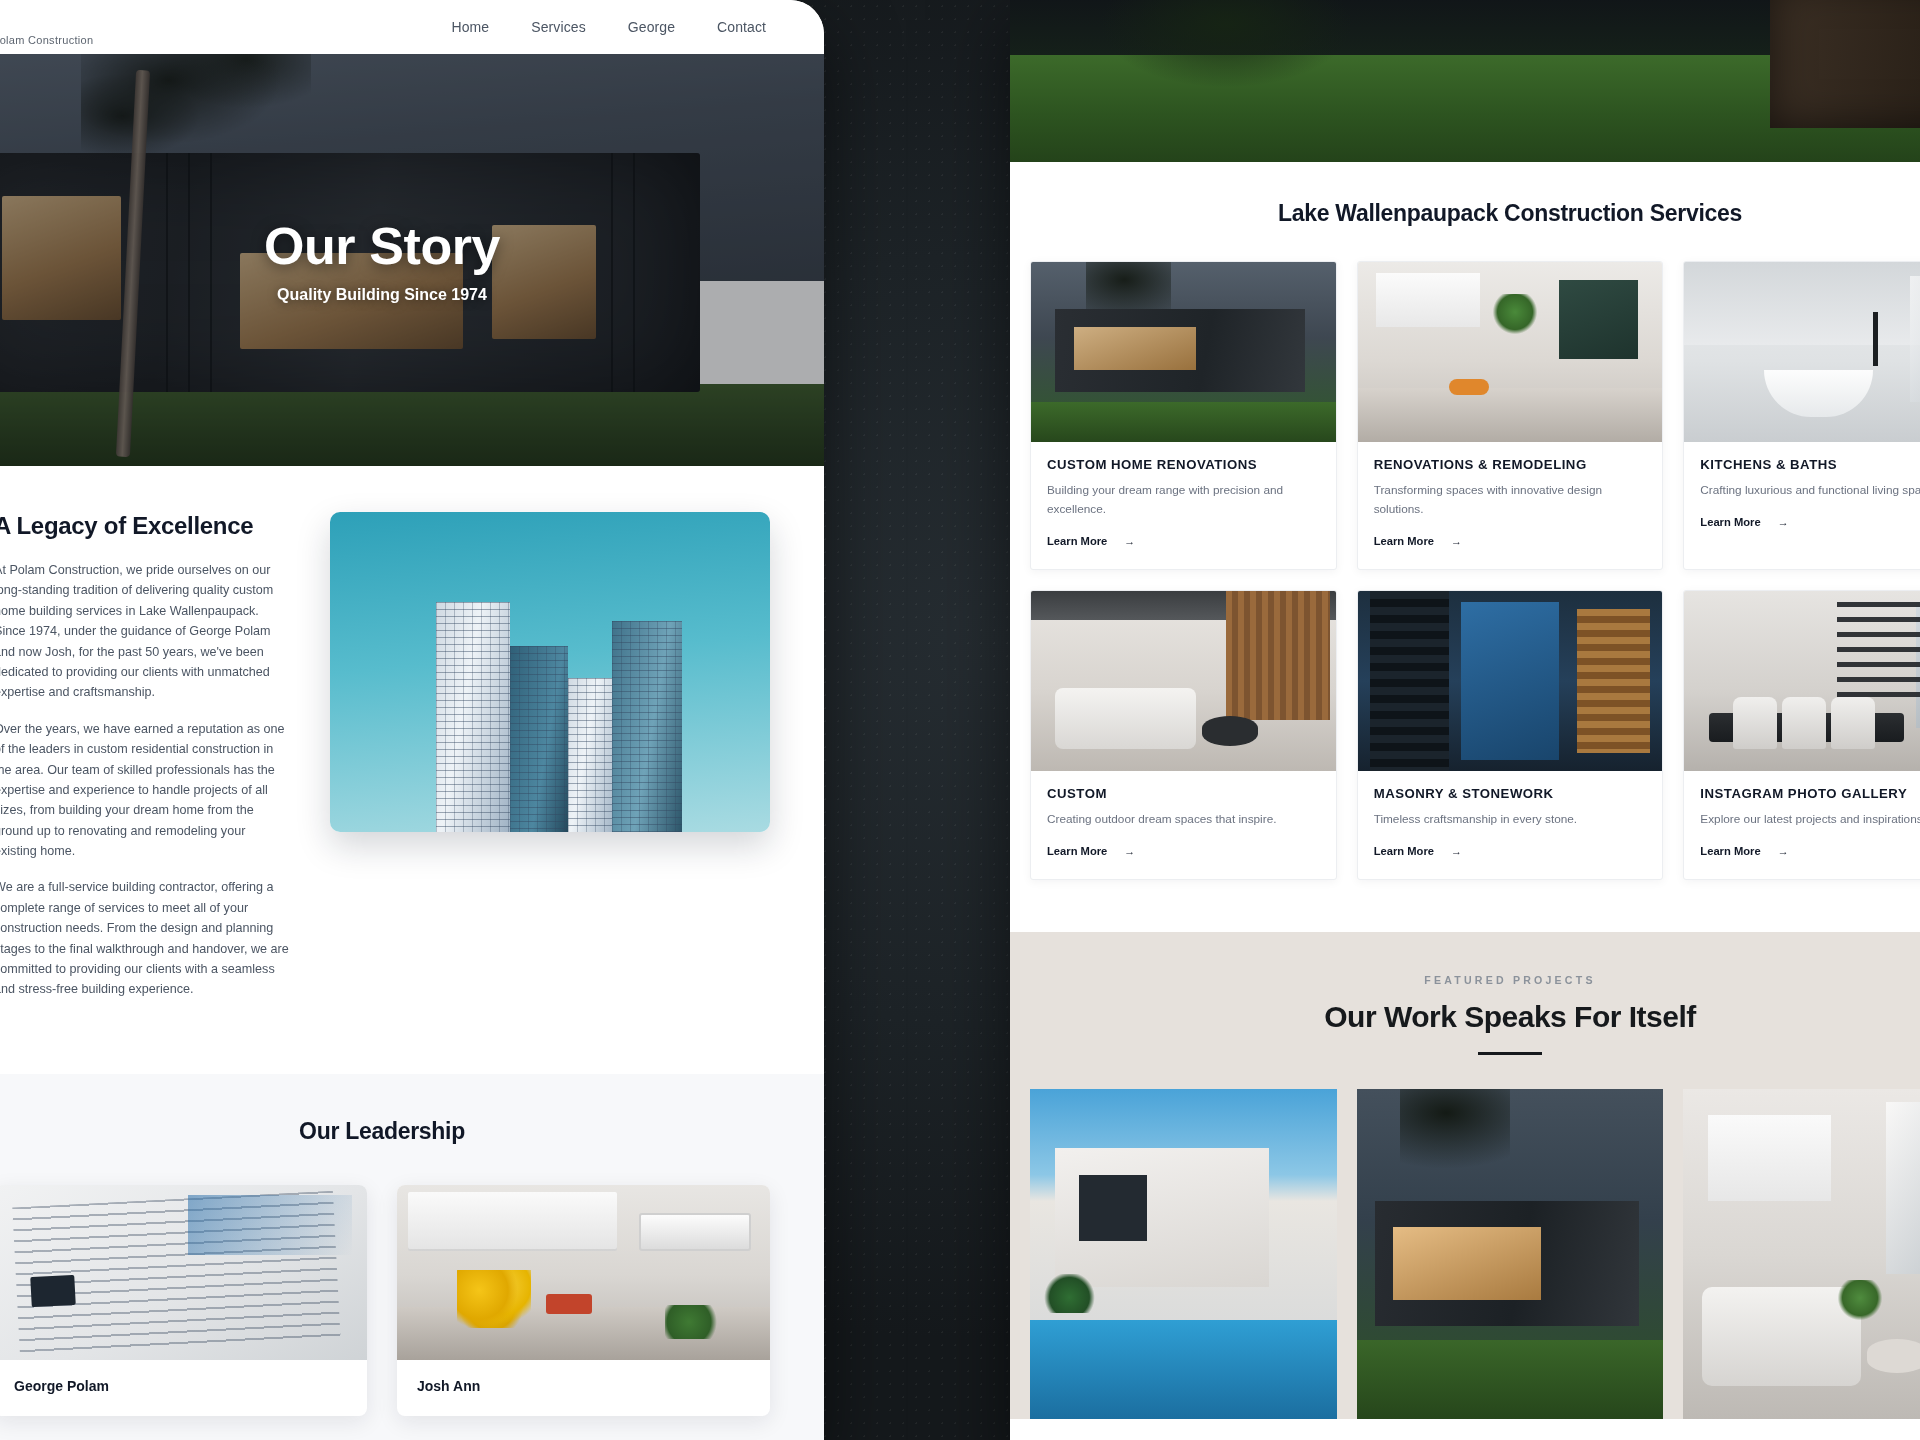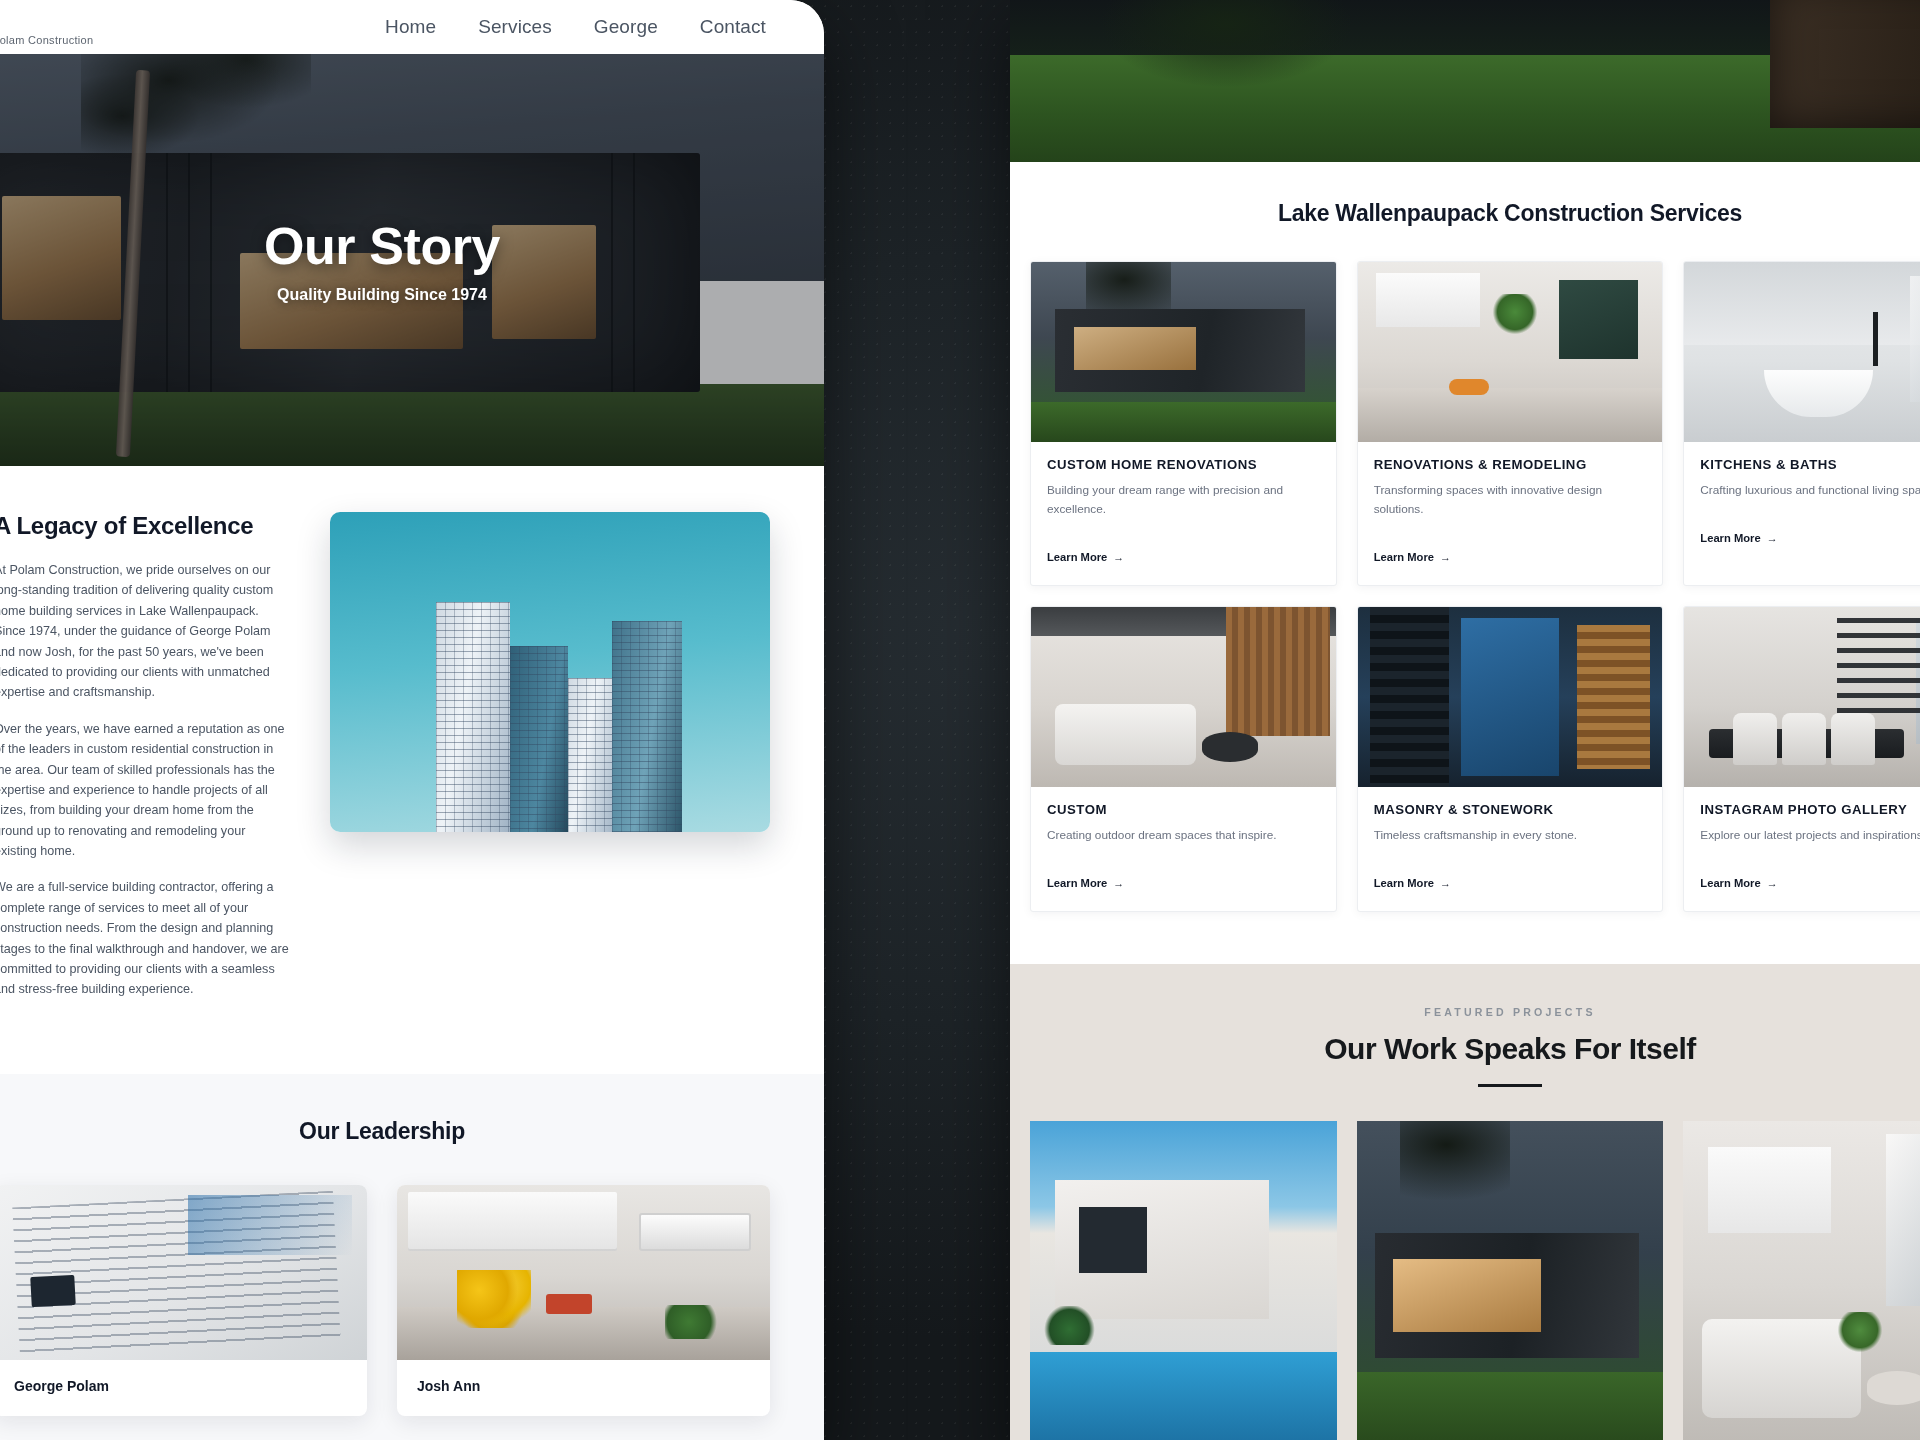--- a/index.html
+++ b/index.html
@@ -30,21 +30,21 @@
   }
   .nav-bar{
     height:54px; background:#fff; display:flex; align-items:center;
     justify-content:flex-end; padding:0 36px; position:relative;
   }
   .brand{
     position:absolute; left:52px; top:34px; font-size:11px; color:#5d6570;
     letter-spacing:.3px; white-space:nowrap;
   }
   .nav-links{ display:flex; gap:42px; margin-right:22px; }
-  .nav-links a{ font-size:19px; color:#4b5563; text-decoration:none; letter-spacing:.1px; }
+  .nav-links a{ font-size:14px; color:#4b5563; text-decoration:none; letter-spacing:.1px; }
 
   
   .hero{
     position:relative; height:412px; overflow:hidden;
     border-top-left-radius:0;
   }
   .hero-photo{ position:absolute; inset:0; }
   .hero-sky{
     position:absolute; left:0; right:0; top:0; height:55%;
     background:linear-gradient(175deg,#5b6674 0%,#49535f 40%,#3a424c 100%);
@@ -170,22 +170,22 @@
   .r-services{ padding:38px 0 52px; background:#fff; }
   .r-sec-title{ text-align:center; font-size:23px; font-weight:700; color:#111827;
                 letter-spacing:-.3px; margin-bottom:34px; }
   .svc-grid{ display:grid; grid-template-columns:repeat(3,1fr); gap:20px; padding:0 20px; }
   .svc-card{ background:#fff; border:1px solid #eceef1; border-radius:3px; overflow:hidden;
              box-shadow:0 2px 10px rgba(17,24,39,.05); }
   .svc-img{ height:180px; position:relative; overflow:hidden; }
   .svc-body{ padding:15px 16px 20px; }
   .svc-title{ font-size:13.2px; font-weight:700; color:#111827; letter-spacing:.5px; }
   .svc-desc{ font-size:11.8px; line-height:1.6; color:#6b7280; margin-top:9px; min-height:19px; }
-  .svc-link{ font-size:11.2px; font-weight:700; color:#111827; margin-top:32px;
-             display:inline-flex; align-items:center; gap:6px; }
+  .svc-link{ font-size:11.2px; font-weight:700; color:#111827; margin-top:16px;
+             display:inline-flex; align-items:center; gap:17px; }
 
   
   .art-house{ background:linear-gradient(180deg,#55606c 0%,#3e4751 42%,#2e5a27 100%); }
   .art-house .hh{ position:absolute; left:8%; right:10%; top:26%; height:46%;
                   background:linear-gradient(100deg,#2a2e33,#1f2428 60%,#32373c); }
   .art-house .hw{ position:absolute; left:14%; top:36%; width:40%; height:24%;
                   background:linear-gradient(160deg,#e0bd8b,#a6793f); opacity:.9; }
   .art-house .hl{ position:absolute; left:0; right:0; bottom:0; height:22%;
                   background:linear-gradient(180deg,#3c6a2a,#27471c); }
   .art-house .ht{ position:absolute; left:18%; top:-6%; width:28%; height:80%;

